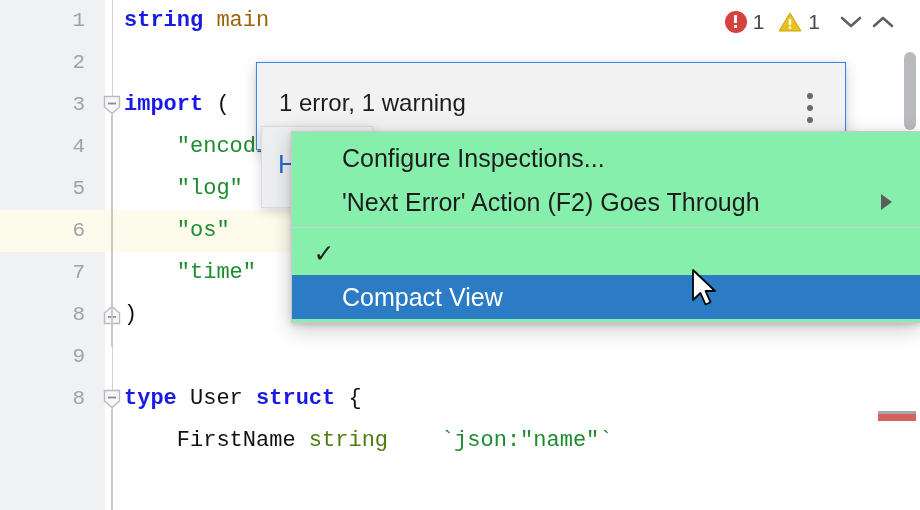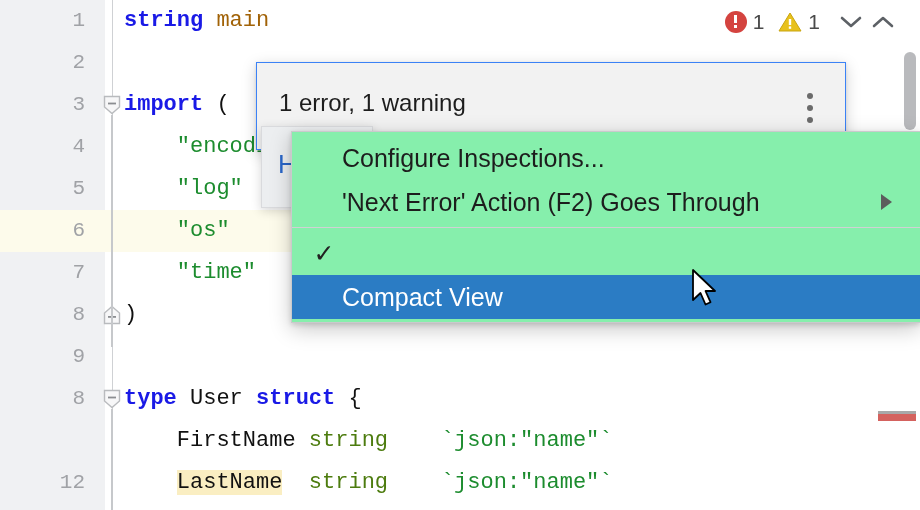--- a/index.html
+++ b/index.html
@@ -319,24 +319,20 @@
           <div class="lnum">9</div>
           <div class="code"></div>
         </div>
         <div class="row" style="top: 378px;">
           <div class="lnum">8</div>
           <div class="code"><span class="kw">type</span><span class="plain"> User </span><span class="kw">struct</span><span class="plain"> {</span></div>
         </div>
         <div class="row" style="top: 420px;">
           <div class="code"><span class="plain">    FirstName </span><span class="kw2">string</span><span class="plain">    </span><span class="str">`json:"name"`</span></div>
         </div>
-        <div class="row" style="top: 462px;">
-          <div class="lnum">12</div>
-          <div class="code"><span class="plain">    </span><span class="hl-ident">LastName</span><span class="plain">  </span><span class="kw2">string</span><span class="plain">    </span><span class="str">`json:"name"`</span></div>
-        </div>
       </div>
     <div id="fold-layer">
         <div class="fold" style="top: 95px;">
           <svg width="18" height="20" viewBox="0 0 18 20">
             <path d="M1.5 1.5 H16.5 V12 L9 18.5 L1.5 12 Z" fill="#f7f7f8" stroke="#b9bbbe" stroke-width="1.4"></path>
             <rect x="5" y="7.6" width="8" height="1.8" fill="#8c8e92"></rect>
           </svg>
         </div>
         <div class="fold" style="top: 305px;">
           <svg width="18" height="20" viewBox="0 0 18 20">

